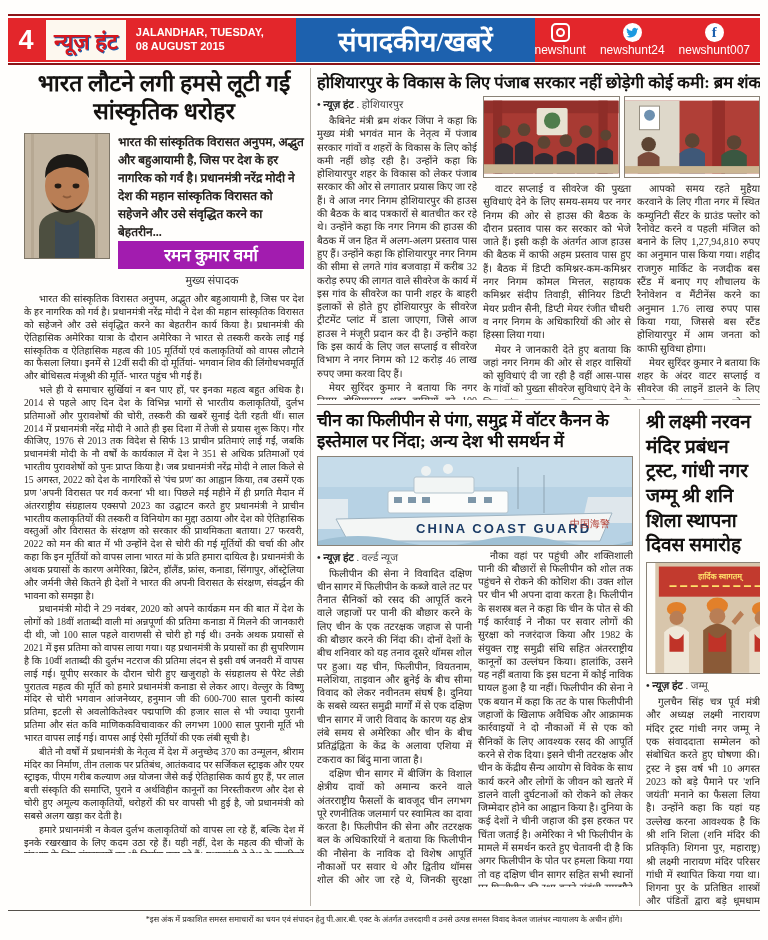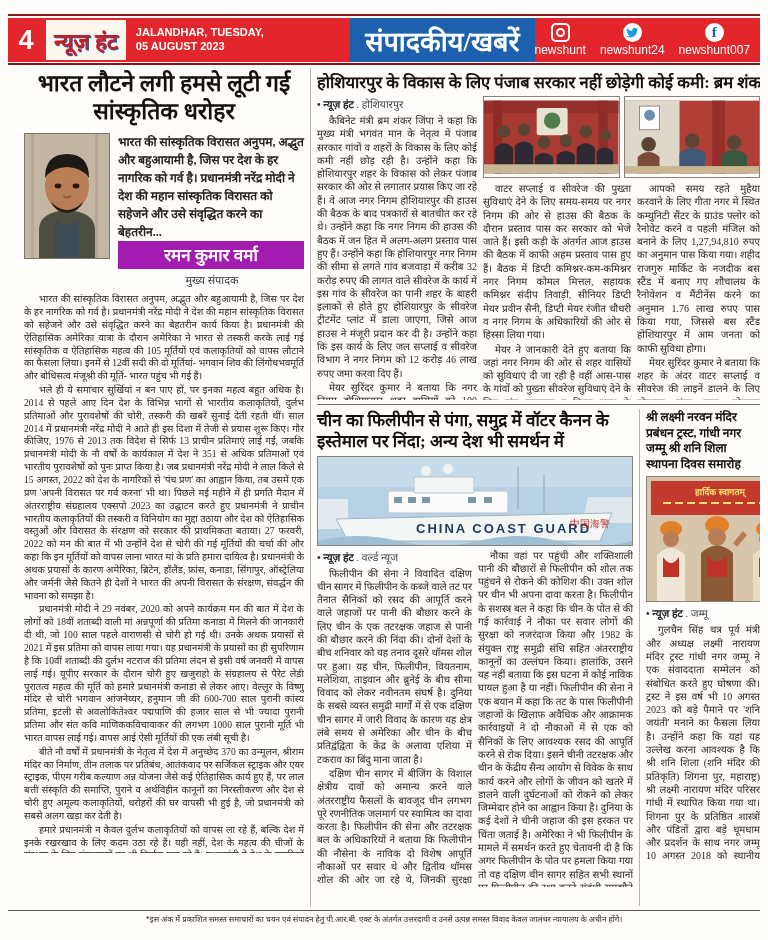--- a/index.html
+++ b/index.html
@@ -8,21 +8,21 @@
   
   .top-rule{height:2px;background:#8c1418;margin:14px 8px 2px 8px;}
   .topbar{display:flex;align-items:stretch;height:44px;margin:0 8px;background:#e3262b;}
   .pagenum{width:36px;display:flex;align-items:center;justify-content:center;
            color:#fff;font-size:27px;font-weight:bold;font-family:"Liberation Sans",sans-serif;}
   .logobox{background:#fdf8ef;margin:2px;padding:0 8px;display:flex;align-items:center;}
   .logotext{color:#d6181f;font-size:22px;font-weight:bold;text-shadow:1px 1px 0 #1d61ae;}
   .dateline{display:flex;flex-direction:column;justify-content:center;padding-left:8px;
             color:#fff;font-family:"Liberation Sans",sans-serif;font-weight:bold;font-size:11px;line-height:1.25;flex:1;}
   .sectionbox{background:#1d61ae;display:flex;align-items:center;justify-content:center;
-              padding:0 15px;color:#fff;font-size:27px;font-weight:bold;}
+              padding:0 42px;color:#fff;font-size:27px;font-weight:bold;}
   .social{flex:1;display:flex;justify-content:flex-end;align-items:center;gap:14px;padding-right:10px;}
   .soc{display:flex;flex-direction:column;align-items:center;gap:1px;}
   .soc .handle{color:#fff;font-family:"Liberation Sans",sans-serif;font-size:12px;}
   .ig{width:15px;height:15px;border:2px solid #fff;border-radius:5px;position:relative;}
   .ig::after{content:"";position:absolute;left:3px;top:3px;width:5px;height:5px;border:2px solid #fff;border-radius:50%;}
   .circ{width:19px;height:19px;border-radius:50%;background:#fff;display:flex;align-items:center;justify-content:center;}
   .fb{color:#1d61ae;font-weight:bold;font-size:15px;font-family:"Liberation Serif",serif;line-height:1;}
   .bot-rule{height:2px;background:#8c1418;margin:1px 8px 0 8px;}
   
   .content{display:flex;gap:6px;margin:3px 8px 0 24px;height:838px;overflow:hidden;}
@@ -57,42 +57,42 @@
   .hrule{height:1px;background:#77706a;margin:4px 0;}
   
   .bottomrow{display:flex;gap:6px;flex:1;min-height:0;}
   .china{width:316px;flex:none;display:flex;flex-direction:column;}
   .china-head{font-size:17px;font-weight:bold;line-height:1.25;color:#141210;margin:1px 0 3px 0;}
   .china .photo{border:1px solid #8a8276;}
   .china-cols{display:flex;gap:6px;height:338px;overflow:hidden;margin-top:3px;}
   .china-c1{width:155px;flex:none;}
   .china-c2{flex:1;min-width:0;}
   .jammu{flex:1;min-width:0;display:flex;flex-direction:column;}
-  .jammu-head{font-size:12px;font-weight:bold;line-height:1.3;color:#141210;margin:1px 0 4px 0;}
+  .jammu-head{font-size:19px;font-weight:bold;line-height:1.3;color:#141210;margin:1px 0 4px 0;}
   .jammu .photo{border:1px solid #8a8276;}
   .jammu-body{height:238px;overflow:hidden;}
   
   .footer{position:absolute;left:8px;right:8px;bottom:14px;border-top:1px solid #55504a;
           padding-top:3px;text-align:center;font-size:8px;line-height:1.5;color:#2a2622;}
 </style>
 </head>
 <body>
 
 <div class="page">
 
   <div class="top-rule"></div>
 
   <div class="topbar">
     <div class="pagenum">4</div>
     <div class="logobox">
       <span class="logotext">न्यूज़ हंट</span>
     </div>
     <div class="dateline">
       <span>JALANDHAR, TUESDAY,</span>
-      <span>05 AUGUST 2023</span>
+      <span>08 AUGUST 2015</span>
     </div>
     <div class="sectionbox">संपादकीय/खबरें</div>
     <div class="social">
       <div class="soc">
         <span class="ig"></span>
         <span class="handle">newshunt</span>
       </div>
       <div class="soc">
         <span class="circ">
           <svg width="13" height="13" viewBox="0 0 18 18">

